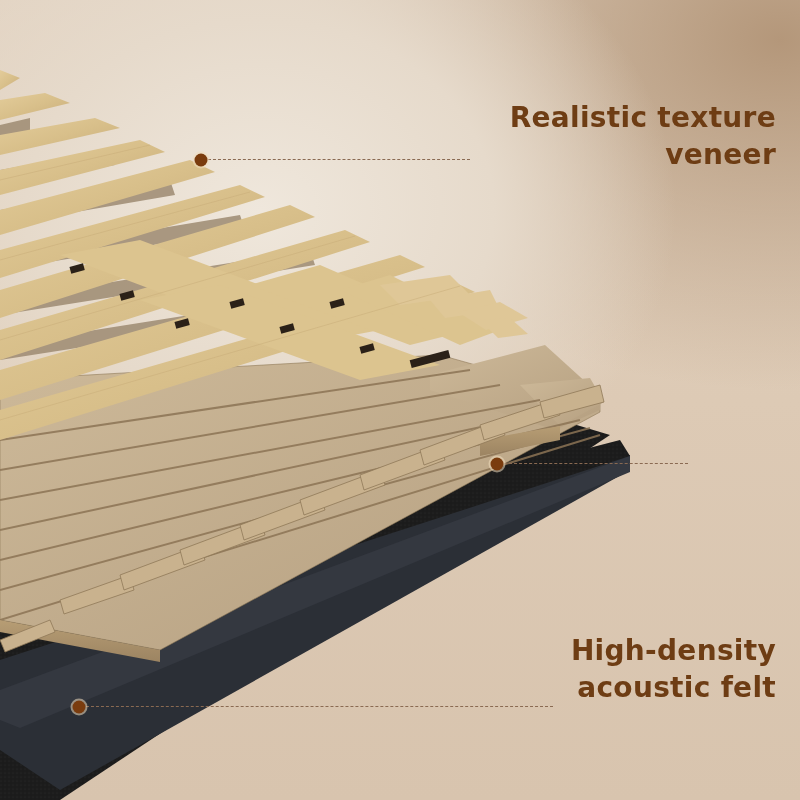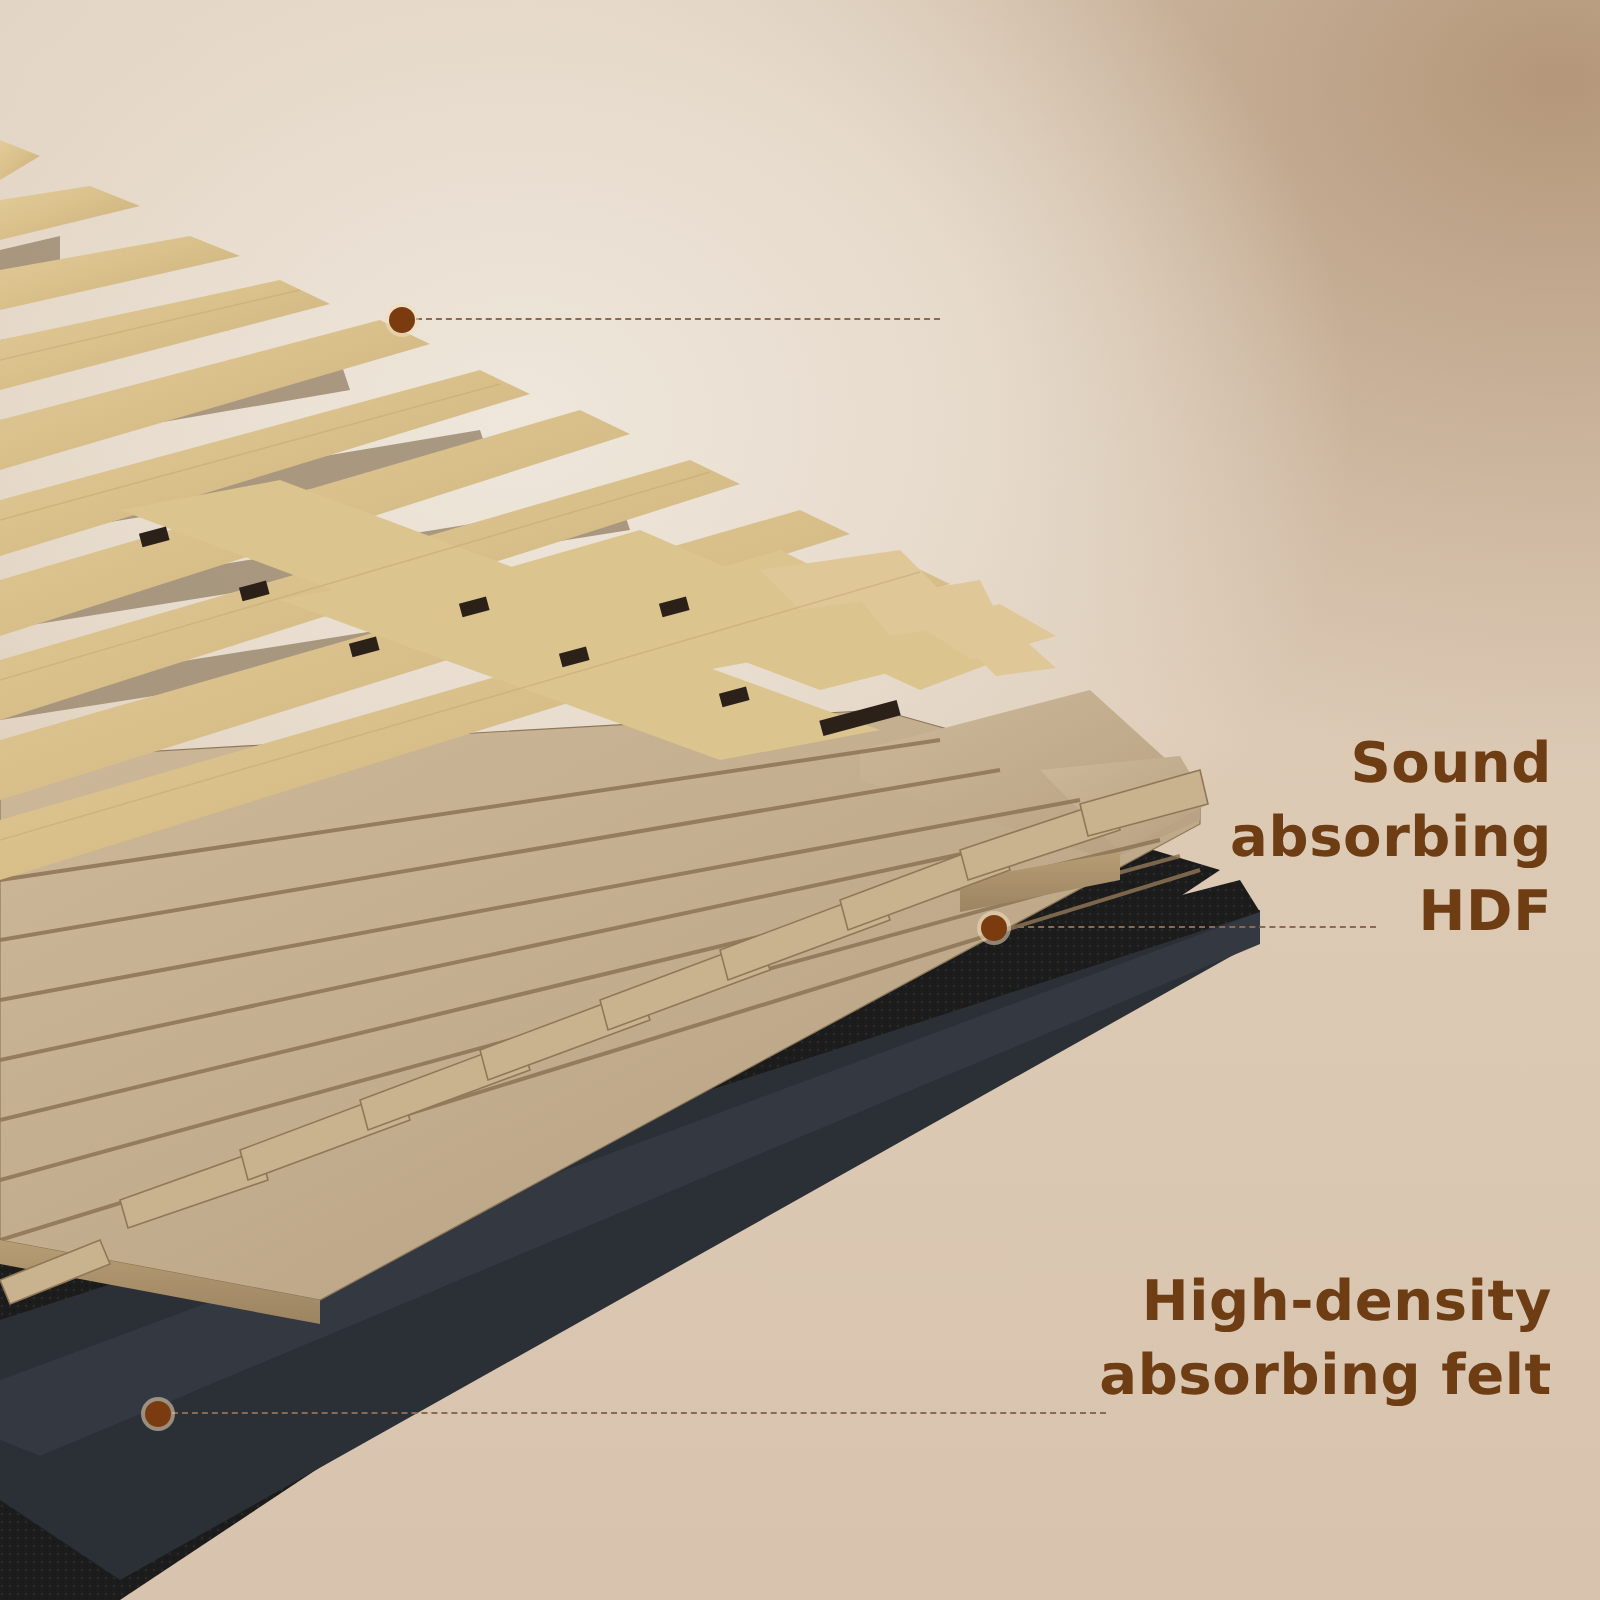--- a/index.html
+++ b/index.html
@@ -153,29 +153,28 @@
         <line x1="0" y1="180" x2="150" y2="145"></line>
         <line x1="0" y1="260" x2="250" y2="192"></line>
         <line x1="0" y1="340" x2="355" y2="236"></line>
         <line x1="0" y1="420" x2="460" y2="286"></line>
       </g>
     </g>
   </svg>
 
   <div class="callout-line" style="left:208px; top:159px; width:262px;"></div>
   <div class="callout-dot" style="left:201px; top:160px;"></div>
+  <div class="label" style="top:99px;">
+    <span class="line">Realistic texture</span>
+    <span class="line">veneer</span>
+  </div>
 
   <div class="callout-line" style="left:504px; top:463px; width:184px;"></div>
   <div class="callout-dot" style="left:497px; top:464px;"></div>
-  <div class="label" style="top:363px;">
-    <span class="line">Sound</span>
-    <span class="line">absorbing</span>
-    <span class="line">HDF</span>
-  </div>
 
   <div class="callout-line" style="left:86px; top:706px; width:467px;"></div>
   <div class="callout-dot" style="left:79px; top:707px;"></div>
   <div class="label" style="top:632px;">
     <span class="line">High-density</span>
-    <span class="line">absorbing felt</span>
+    <span class="line">acoustic felt</span>
   </div>
 
 </div>
 
 </body></html>

